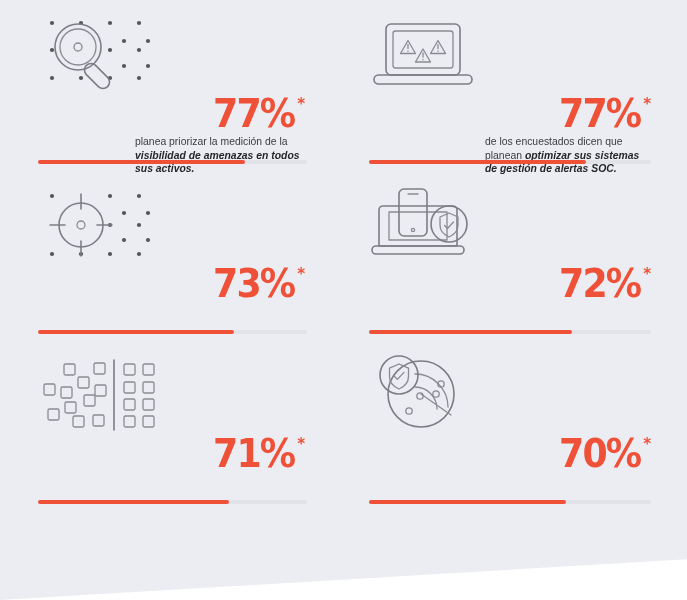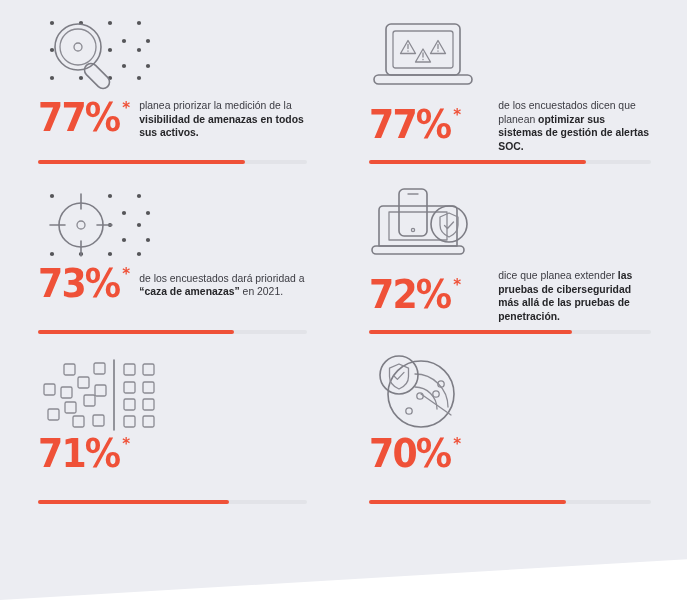--- a/index.html
+++ b/index.html
@@ -54,22 +54,23 @@
     height: 84px;
     display: flex;
     align-items: flex-end;
     padding-bottom: 2px;
   }
   .icon-wrap svg { display: block; }
 
   
   .figure-row {
     display: flex;
-    align-items: center;
+    align-items: flex-end;
     margin-top: 2px;
+    flex-direction: column;
   }
   .pct {
     display: flex;
     align-items: flex-start;
     flex: 0 0 auto;
     line-height: 1;
     white-space: nowrap;
   }
   .pct-num {
     font-family: "DejaVu Sans", sans-serif;
@@ -94,21 +95,21 @@
   }
   .copy {
     font-size: 10.4px;
     line-height: 1.32;
     color: #3b3b42;
     margin-left: 9px;
     margin-top: 3px;
     max-width: 170px;
   }
   .card.col-right .copy { max-width: 166px; margin-left: 37px; }
-  .copy b { font-weight: 700; color: #262629; }
+  .copy b { font-weight: 700; color: #262629; font-style: italic; }
 
   
   .divider {
     position: absolute;
     left: 38px;
     right: 36px;
     bottom: 14px;
     height: 4px;
     background: #e2e3e8;
     border-radius: 2px;
@@ -219,21 +220,20 @@
           <circle class="st" cx="43" cy="37" r="22"></circle>
           <circle class="st-thin" cx="43" cy="37" r="4"></circle>
           <path class="st" d="M43 6 L43 21 M43 53 L43 68 M12 37 L27 37 M59 37 L74 37"></path>
         </svg>
       </div>
       <div class="figure-row">
         <div class="pct">
           <span class="pct-num">73%</span>
           <span class="pct-star">*</span>
         </div>
-        <div class="copy"><span>de los encuestados dará prioridad a </span><b>“caza de amenazas”</b><span> en 2021.</span></div>
       </div>
       <div class="divider">
         <div class="fill" style="width: 73%;"></div>
       </div>
     </div>
 
     <div class="card col-right">
       <div class="icon-wrap">
         <svg width="110" height="78" viewBox="0 0 110 78" aria-hidden="true">
           <path class="st" d="M14 22 h70 a4 4 0 0 1 4 4 v36 h-78 v-36 a4 4 0 0 1 4 -4 z"></path>
@@ -245,21 +245,20 @@
           <circle class="st" cx="80" cy="40" r="18" fill="#ecedf2"></circle>
           <path class="st-thin" d="M80 29 l9 4 v8 c0 6 -4.5 10 -9 12 c-4.5 -2 -9 -6 -9 -12 v-8 z"></path>
           <path class="st-thin" d="M75.5 41.5 l3 3 l6 -6.5"></path>
         </svg>
       </div>
       <div class="figure-row">
         <div class="pct">
           <span class="pct-num">72%</span>
           <span class="pct-star">*</span>
         </div>
-        <div class="copy"><span>dice que planea extender </span><b>las pruebas de ciberseguridad más allá de las pruebas de penetración.</b></div>
       </div>
       <div class="divider">
         <div class="fill" style="width: 72%;"></div>
       </div>
     </div>
 
     <div class="card col-left">
       <div class="icon-wrap">
         <svg width="120" height="74" viewBox="0 0 120 74" aria-hidden="true">
           <g class="st-thin">

